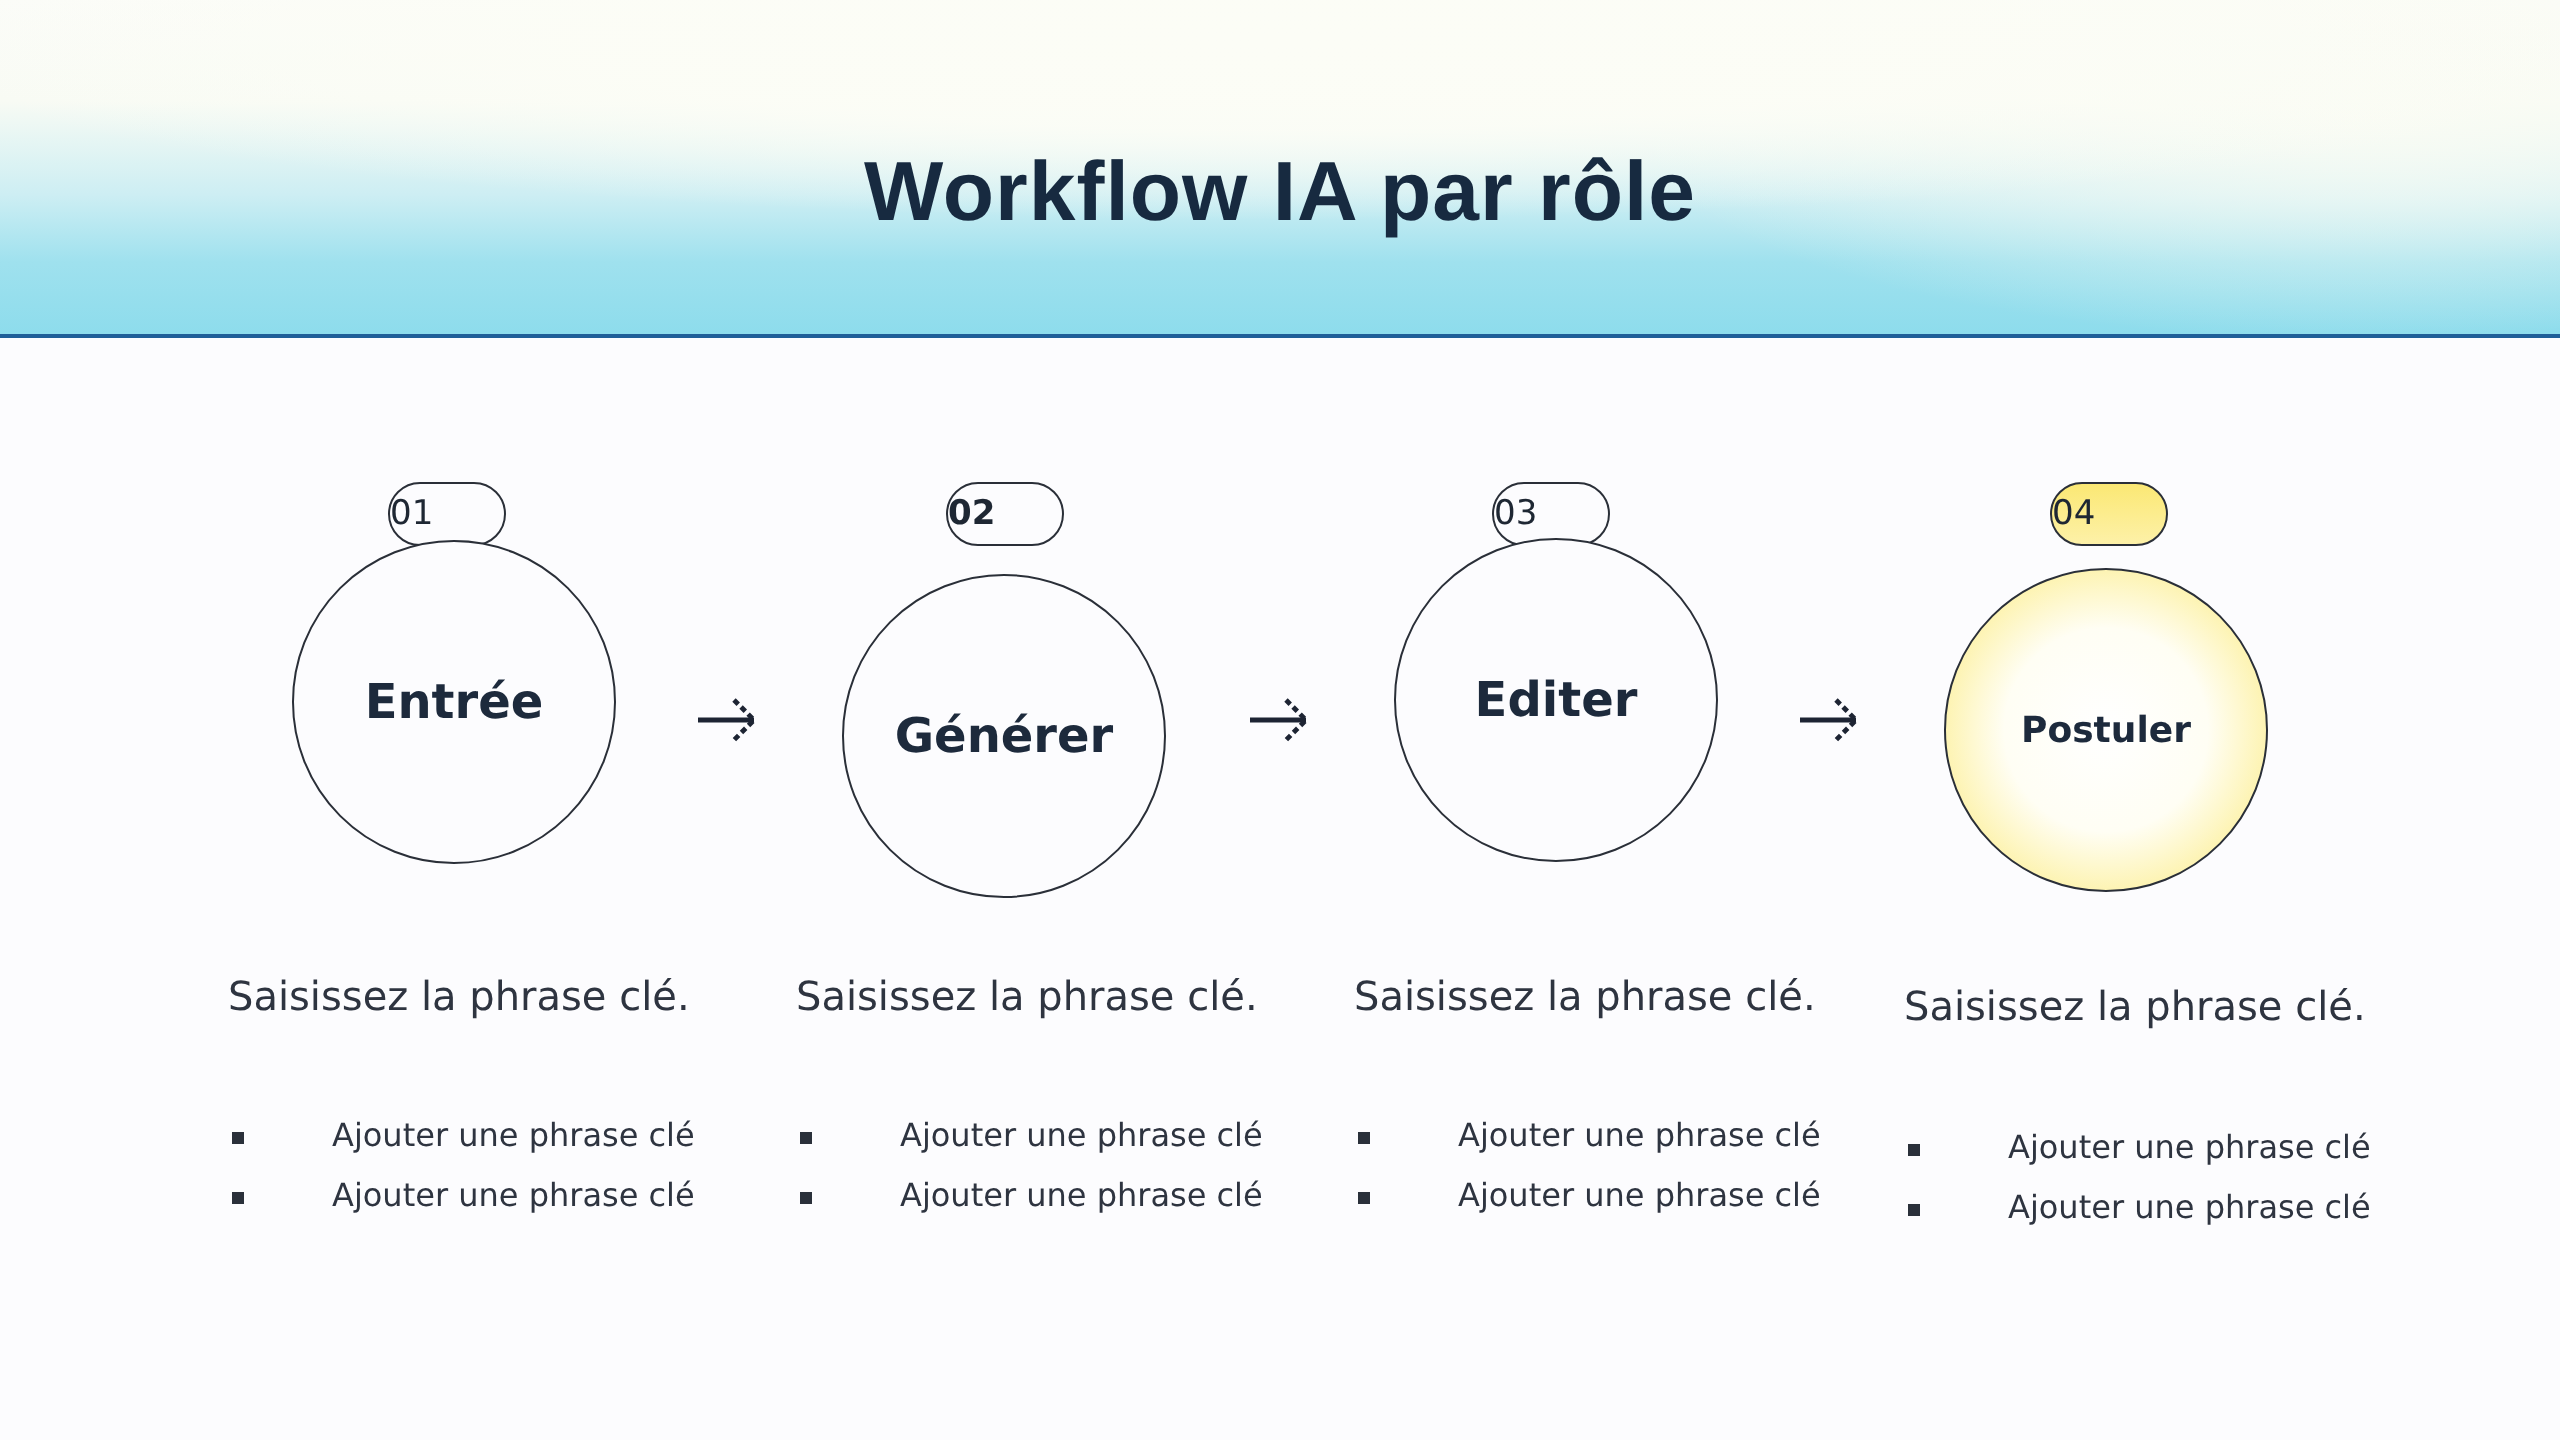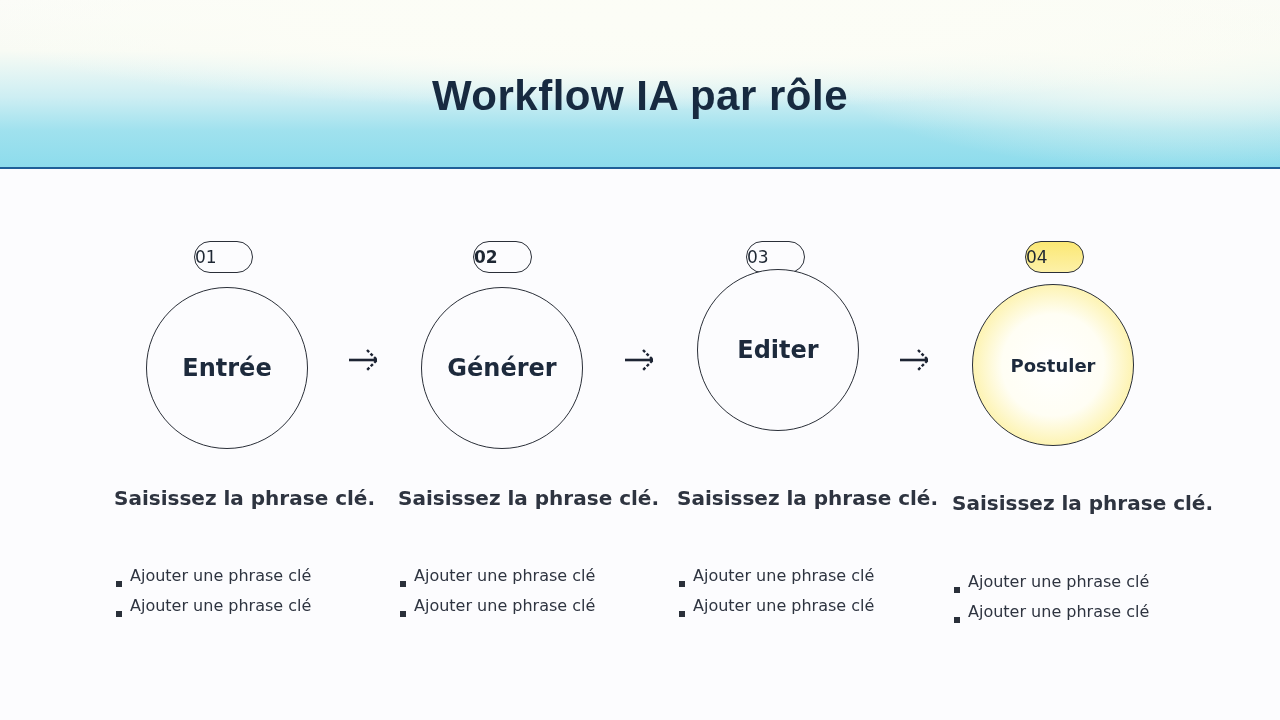--- a/index.html
+++ b/index.html
@@ -48,43 +48,43 @@
     .circle-label {
       font-size: 24px; font-weight: bold; color: #1d2a3c;
       font-family: "DejaVu Sans", sans-serif;
     }
     .circle.active .circle-label { font-size: 18px; }
     .arrow {
       position: absolute; width: 34px; height: 24px;
     }
     .desc {
       position: absolute; font-size: 20px; color: #2e3440;
-      font-family: "DejaVu Sans", sans-serif; white-space: nowrap; font-weight: bold;
+      font-family: "DejaVu Sans", sans-serif; white-space: nowrap;
     }
     .bullets { position: absolute; list-style: none; }
     .bullets li {
       font-size: 16px; color: #2e3440; height: 30px; line-height: 22px;
       font-family: "DejaVu Sans", sans-serif; white-space: nowrap;
-      display: flex; align-items: flex-end;
+      display: flex; align-items: flex-start; gap: 36px;
     }
     .bullet-mark {
       display: inline-block; width: 6px; height: 6px; background: #2a303a;
       margin-right: 8px; margin-top: 9px; flex: none;
     }
   </style>
 </head>
 <body>
 
 <div class="header"></div>
 <div class="header-line"></div>
 <h1 class="title">Workflow IA par rôle</h1>
 
 <div>
   <div class="badge" style="left:194px; top:241px;">01</div>
-  <div class="circle" style="left:146px; top:287px;align-items:center;">
+  <div class="circle" style="left:146px; top:270px;align-items:center;">
     <span class="circle-label">Entrée</span>
   </div>
   <div class="desc" style="left:114px; top:486px;">Saisissez la phrase clé.</div>
   <ul class="bullets" style="left:116px; top:557px;">
     <li>
         <span class="bullet-mark"></span>
         <span>Ajouter une phrase clé</span>
       </li>
     <li>
         <span class="bullet-mark"></span>

